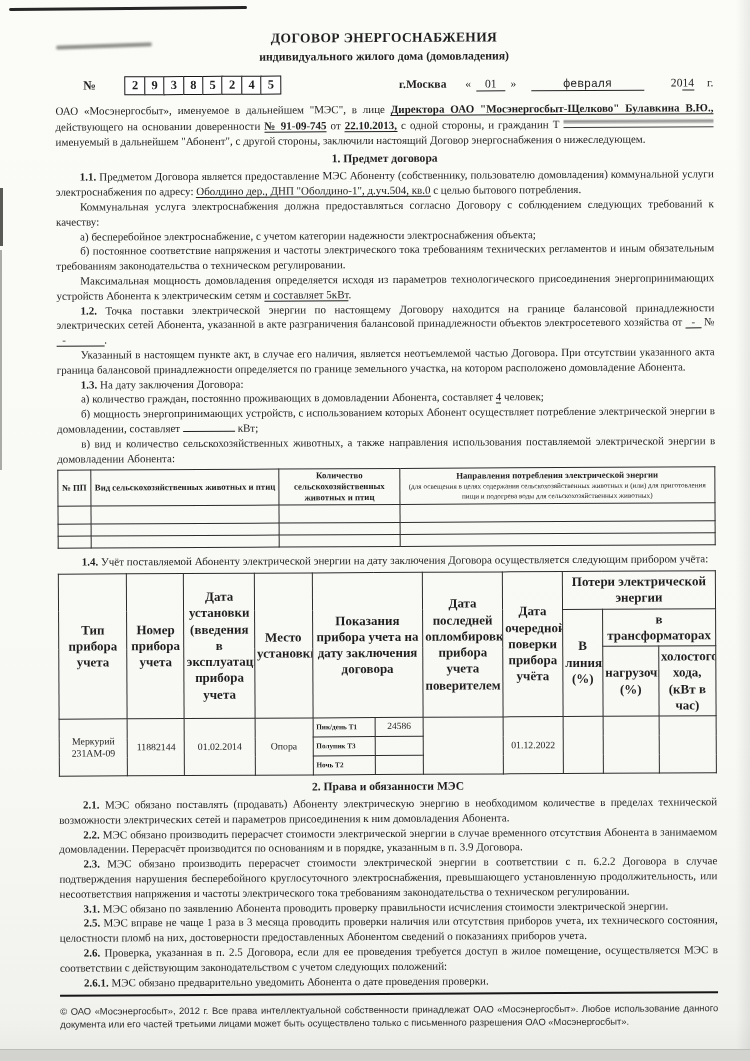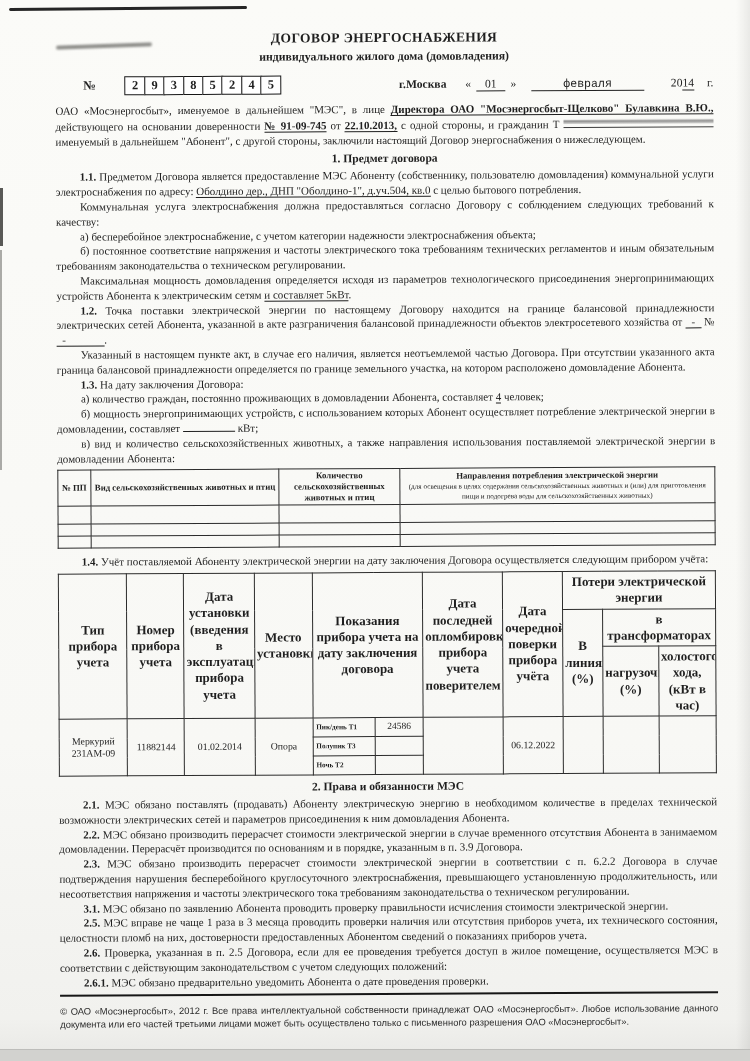--- a/index.html
+++ b/index.html
@@ -216,21 +216,21 @@
         <th>холостого хода, (кВт в час)</th>
       </tr>
       <tr>
         <td rowspan="3">Меркурий 231АМ-09</td>
         <td rowspan="3">11882144</td>
         <td rowspan="3">01.02.2014</td>
         <td rowspan="3">Опора</td>
         <td class="rlabel">Пик/день Т1</td>
         <td class="rval">24586</td>
         <td rowspan="3"></td>
-        <td rowspan="3">06.12.2022</td>
+        <td rowspan="3">01.12.2022</td>
         <td rowspan="3"></td>
         <td rowspan="3"></td>
         <td rowspan="3"></td>
       </tr>
       <tr>
         <td class="rlabel">Полупик Т3</td>
         <td class="rval"></td>
       </tr>
       <tr>
         <td class="rlabel">Ночь Т2</td>

